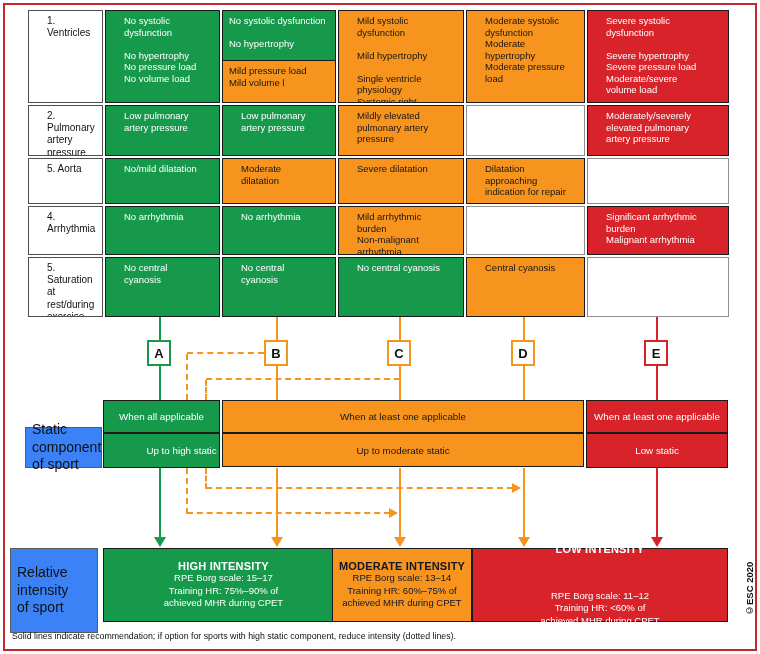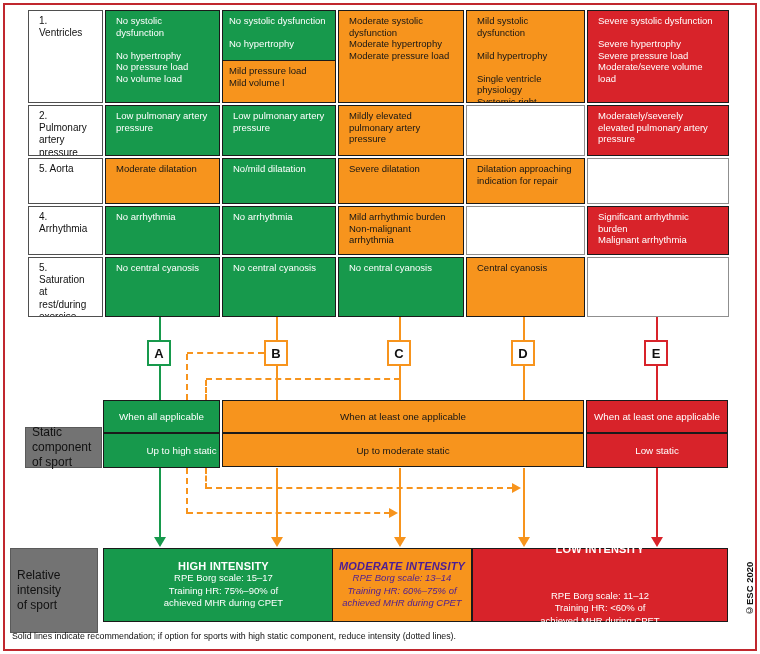--- a/index.html
+++ b/index.html
@@ -5,21 +5,21 @@
   * { margin:0; padding:0; box-sizing:border-box; }
   html,body { background:#fff; }
   body { font-family:"Liberation Sans", sans-serif; }
   .stage { position:relative; width:760px; height:654px; background:#fff; overflow:hidden; }
   .frame { position:absolute; left:3px; top:3px; right:3px; bottom:3px; border:2px solid var(--frame); }
 
   
   .tbl { position:absolute; left:28px; top:10px; display:grid;
          grid-template-columns:75px 115px 114px 126px 119px 142px;
          grid-template-rows:93px 51px 46px 49px 60px; gap:2px; }
-  .cell { font-size:9.5px; line-height:1.22; padding:4px 10px; overflow:hidden; white-space:pre-line; }
+  .cell { font-size:9.5px; line-height:1.22; padding:4px 18px; overflow:hidden; white-space:pre-line; }
   .lbl  { background:#fff; color:#111; border:1px solid #4f4f4f; font-size:10px; }
   .cg   { background:var(--green); color:#fff; border:1px solid #1a1a1a; }
   .co   { background:var(--orange); color:#161616; border:1px solid #1a1a1a; }
   .cr   { background:var(--red); color:#fff; border:1px solid #1a1a1a; }
   .cw   { background:#fff; border:1px solid #8f8f8f; }
   .split { padding:0; display:flex; flex-direction:column; }
   .split .sub { padding:4px 6px; white-space:pre-line; }
   .split .sg { flex:1.25; background:var(--green); color:#fff; }
   .split .so { flex:1; background:var(--orange); color:#161616; border-top:1.5px solid #1a1a1a; }
 
@@ -39,31 +39,31 @@
                border-right:6px solid transparent; border-top:10px solid; }
   .hd-green{ border-top-color:var(--green);} .hd-orange{ border-top-color:var(--orange);} .hd-red{ border-top-color:var(--red);}
 
   
   .band { position:absolute; display:flex; align-items:center; justify-content:center;
           font-size:9.8px; text-align:right; border:1px solid #1a1a1a; }
   .band.bg { background:var(--green); color:#fff; }
   .band.bo { background:var(--orange); color:#161616; }
   .band.br { background:var(--red); color:#fff; }
 
-  .side-label { position:absolute; background:#737373; border:1px solid #5a5a5a; color:#111;
-                font-size:12px; line-height:1.25; padding:4px 6px; display:flex;
+  .side-label { position:absolute; background:#3b82f6; border:1px solid #5a5a5a; color:#111;
+                font-size:14px; line-height:1.25; padding:4px 6px; display:flex;
                 flex-direction:column; justify-content:center; }
 
   
   .ibox { position:absolute; top:548px; height:74px; border:1px solid #1a1a1a;
           display:flex; flex-direction:column; align-items:center; justify-content:center;
           text-align:center; }
   .ibox .t { font-weight:bold; font-size:11px; letter-spacing:.2px; }
   .ibox .l { font-size:9.5px; line-height:1.32; white-space:pre-line; }
-  .ig { background:var(--green); color:#fff; } .io { background:var(--orange); color:#4c1d95;font-style:italic; }
+  .ig { background:var(--green); color:#fff; } .io { background:var(--orange); color:#0f172a; }
   .ir { background:var(--red); color:#fff;gap:35px; }
 
   .footnote { position:absolute; left:12px; top:631px; font-size:8.8px; color:#111; }
   .copyright { position:absolute; right:5px; top:550px; height:78px; font-size:9.5px; font-weight:bold;
                color:#111; writing-mode:vertical-rl; transform:rotate(180deg); text-align:center; }
 </style>
 </head>
 <body>
 
 <div class="stage">
@@ -77,45 +77,45 @@
 No hypertrophy
 No pressure load
 No volume load</div>
     <div class="cell cg split">
       <div class="sub sg">No systolic dysfunction
 
 No hypertrophy</div>
       <div class="sub so">Mild pressure load
 Mild volume l</div>
     </div>
+    <div class="cell co">Mild systolic dysfunction
+
+Mild hypertrophy
+
+Single ventricle physiology
+Systemic right ventricle</div>
     <div class="cell co">Moderate systolic dysfunction
 Moderate hypertrophy
 Moderate pressure load</div>
-    <div class="cell co">Mild systolic dysfunction
-
-Mild hypertrophy
-
-Single ventricle physiology
-Systemic right ventricle</div>
     <div class="cell cr">Severe systolic dysfunction
 
 Severe hypertrophy
 Severe pressure load
 Moderate/severe volume load</div>
 
     <div class="cell lbl">2. Pulmonary artery pressure</div>
     <div class="cell cg">Low pulmonary artery pressure</div>
     <div class="cell cg">Low pulmonary artery pressure</div>
     <div class="cell co">Mildly elevated pulmonary artery pressure</div>
     <div class="cell cw"></div>
     <div class="cell cr">Moderately/severely elevated pulmonary artery pressure</div>
 
     <div class="cell lbl">5. Aorta</div>
+    <div class="cell cg">No/mild dilatation</div>
     <div class="cell co">Moderate dilatation</div>
-    <div class="cell cg">No/mild dilatation</div>
     <div class="cell co">Severe dilatation</div>
     <div class="cell co">Dilatation approaching indication for repair</div>
     <div class="cell cw"></div>
 
     <div class="cell lbl">4. Arrhythmia</div>
     <div class="cell cg">No arrhythmia</div>
     <div class="cell cg">No arrhythmia</div>
     <div class="cell co">Mild arrhythmic burden
 Non-malignant arrhythmia</div>
     <div class="cell cw"></div>

